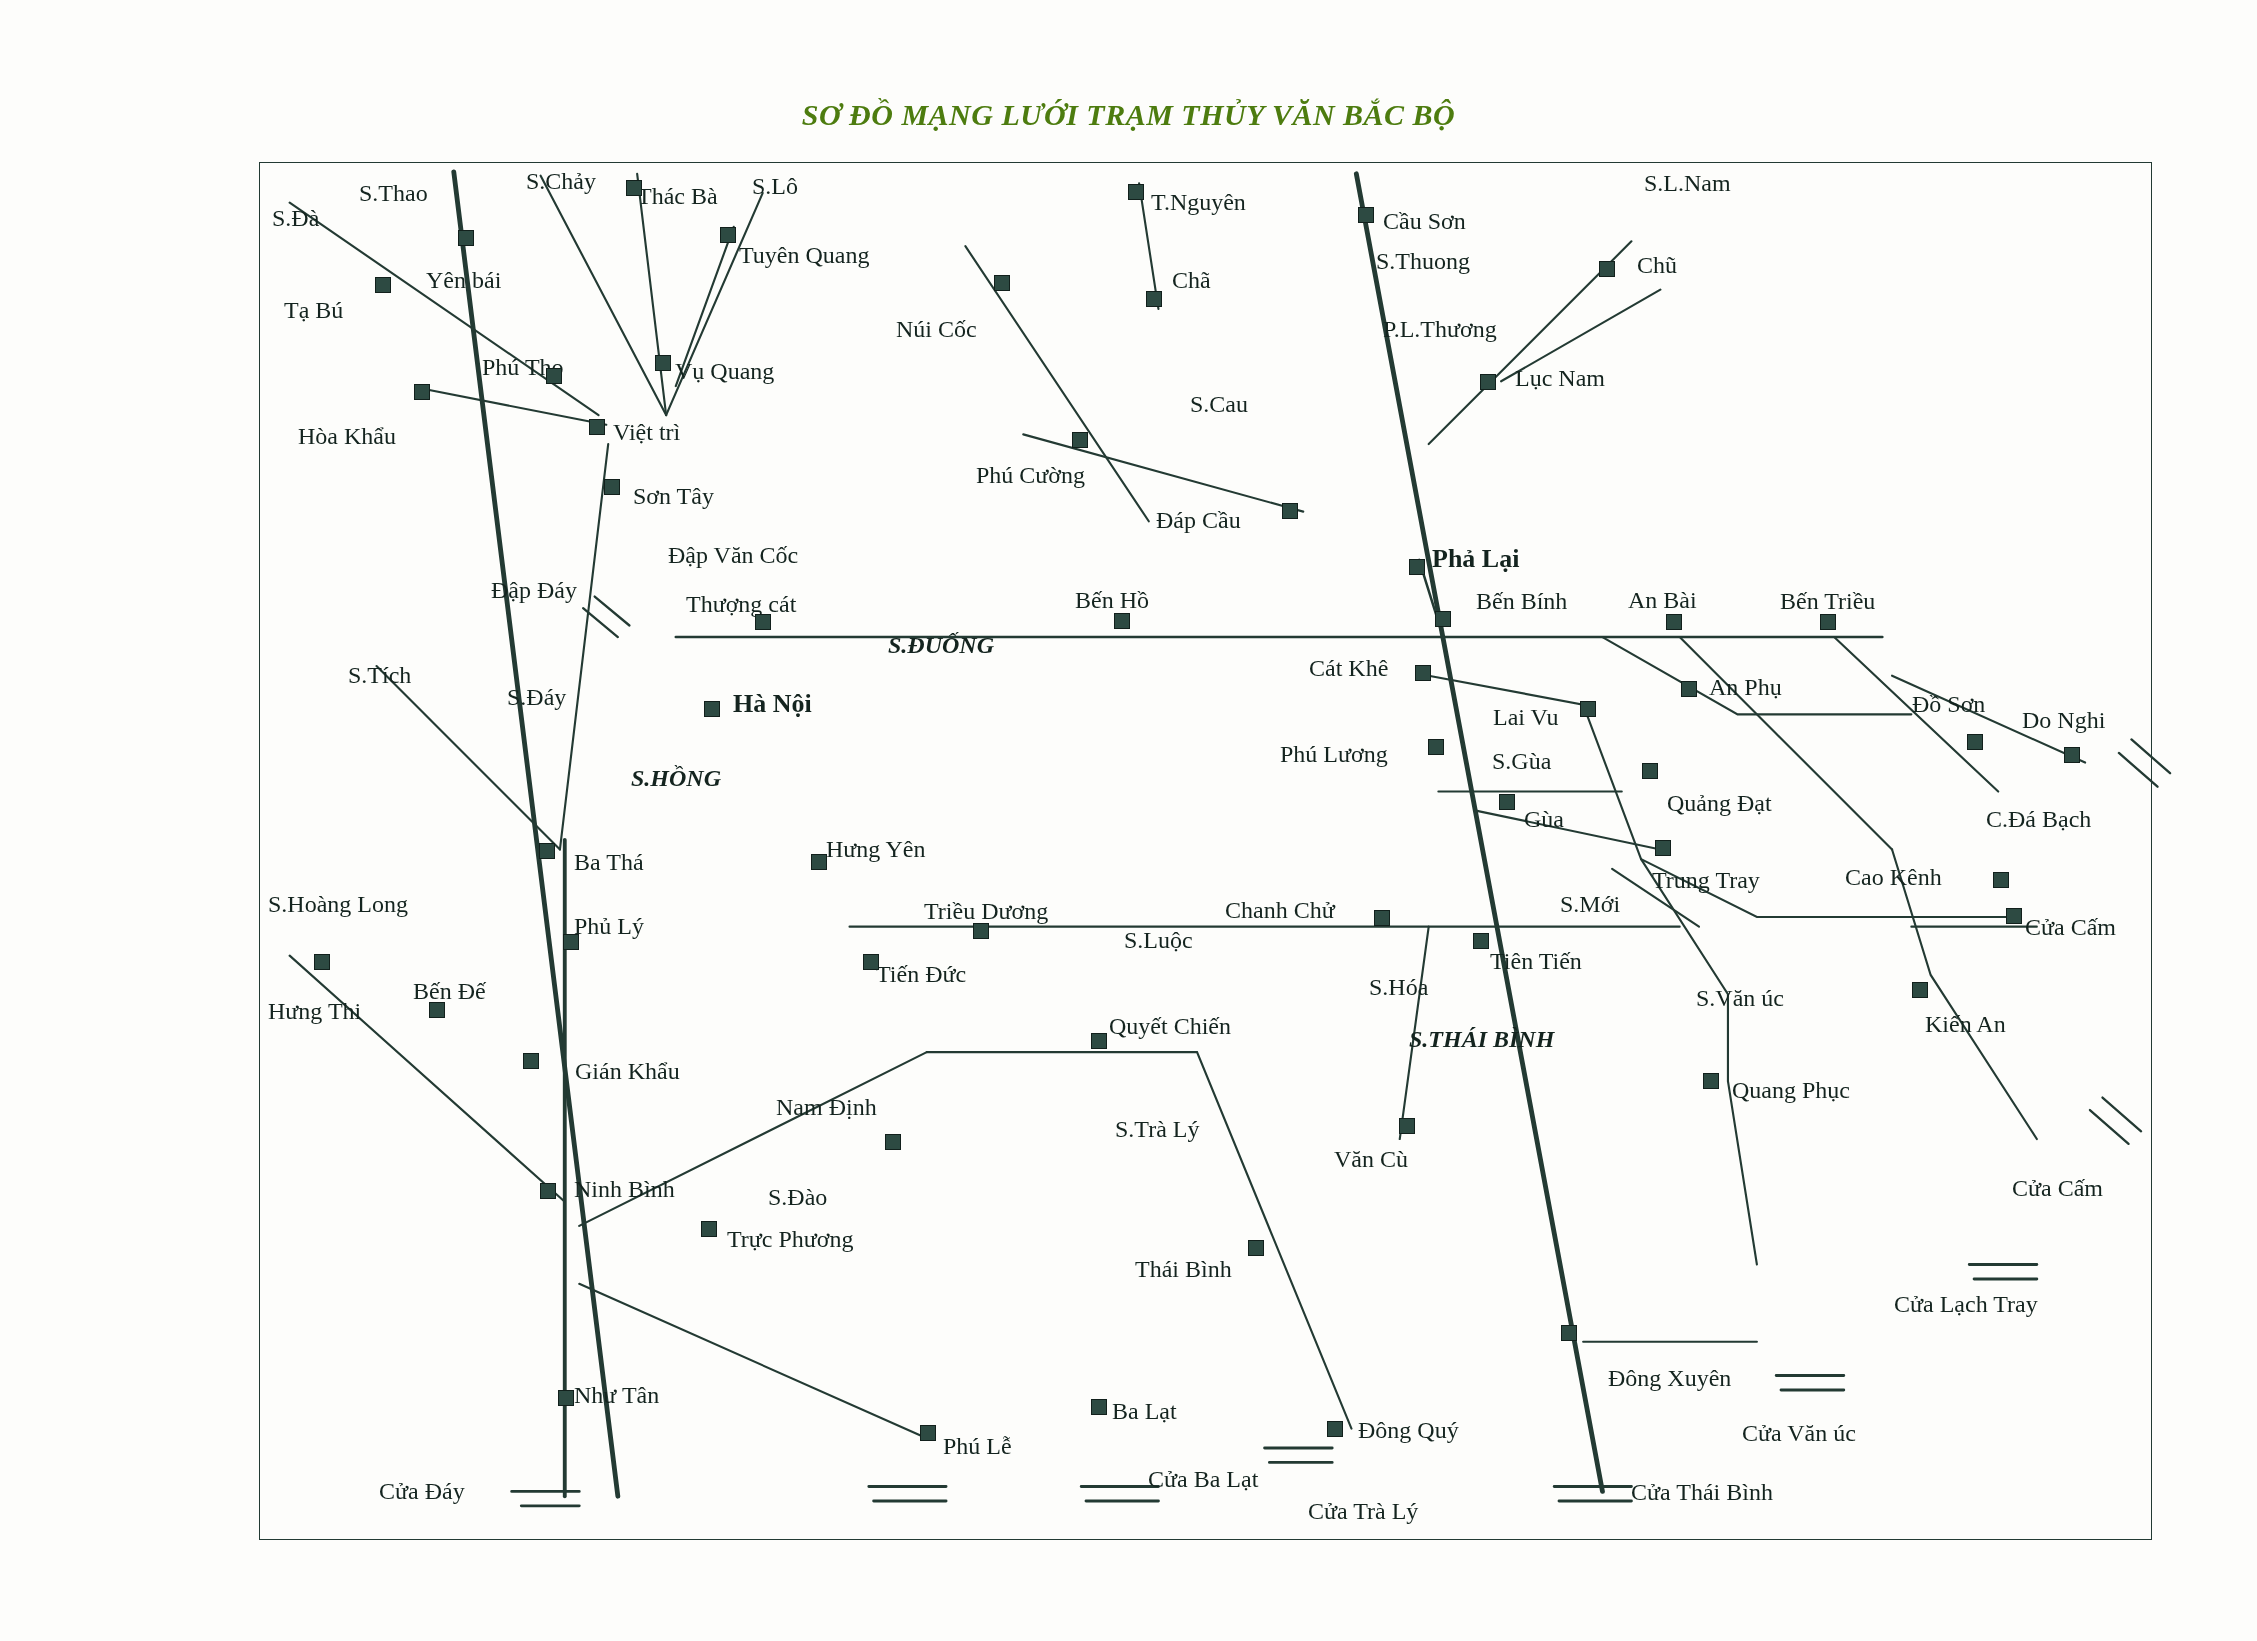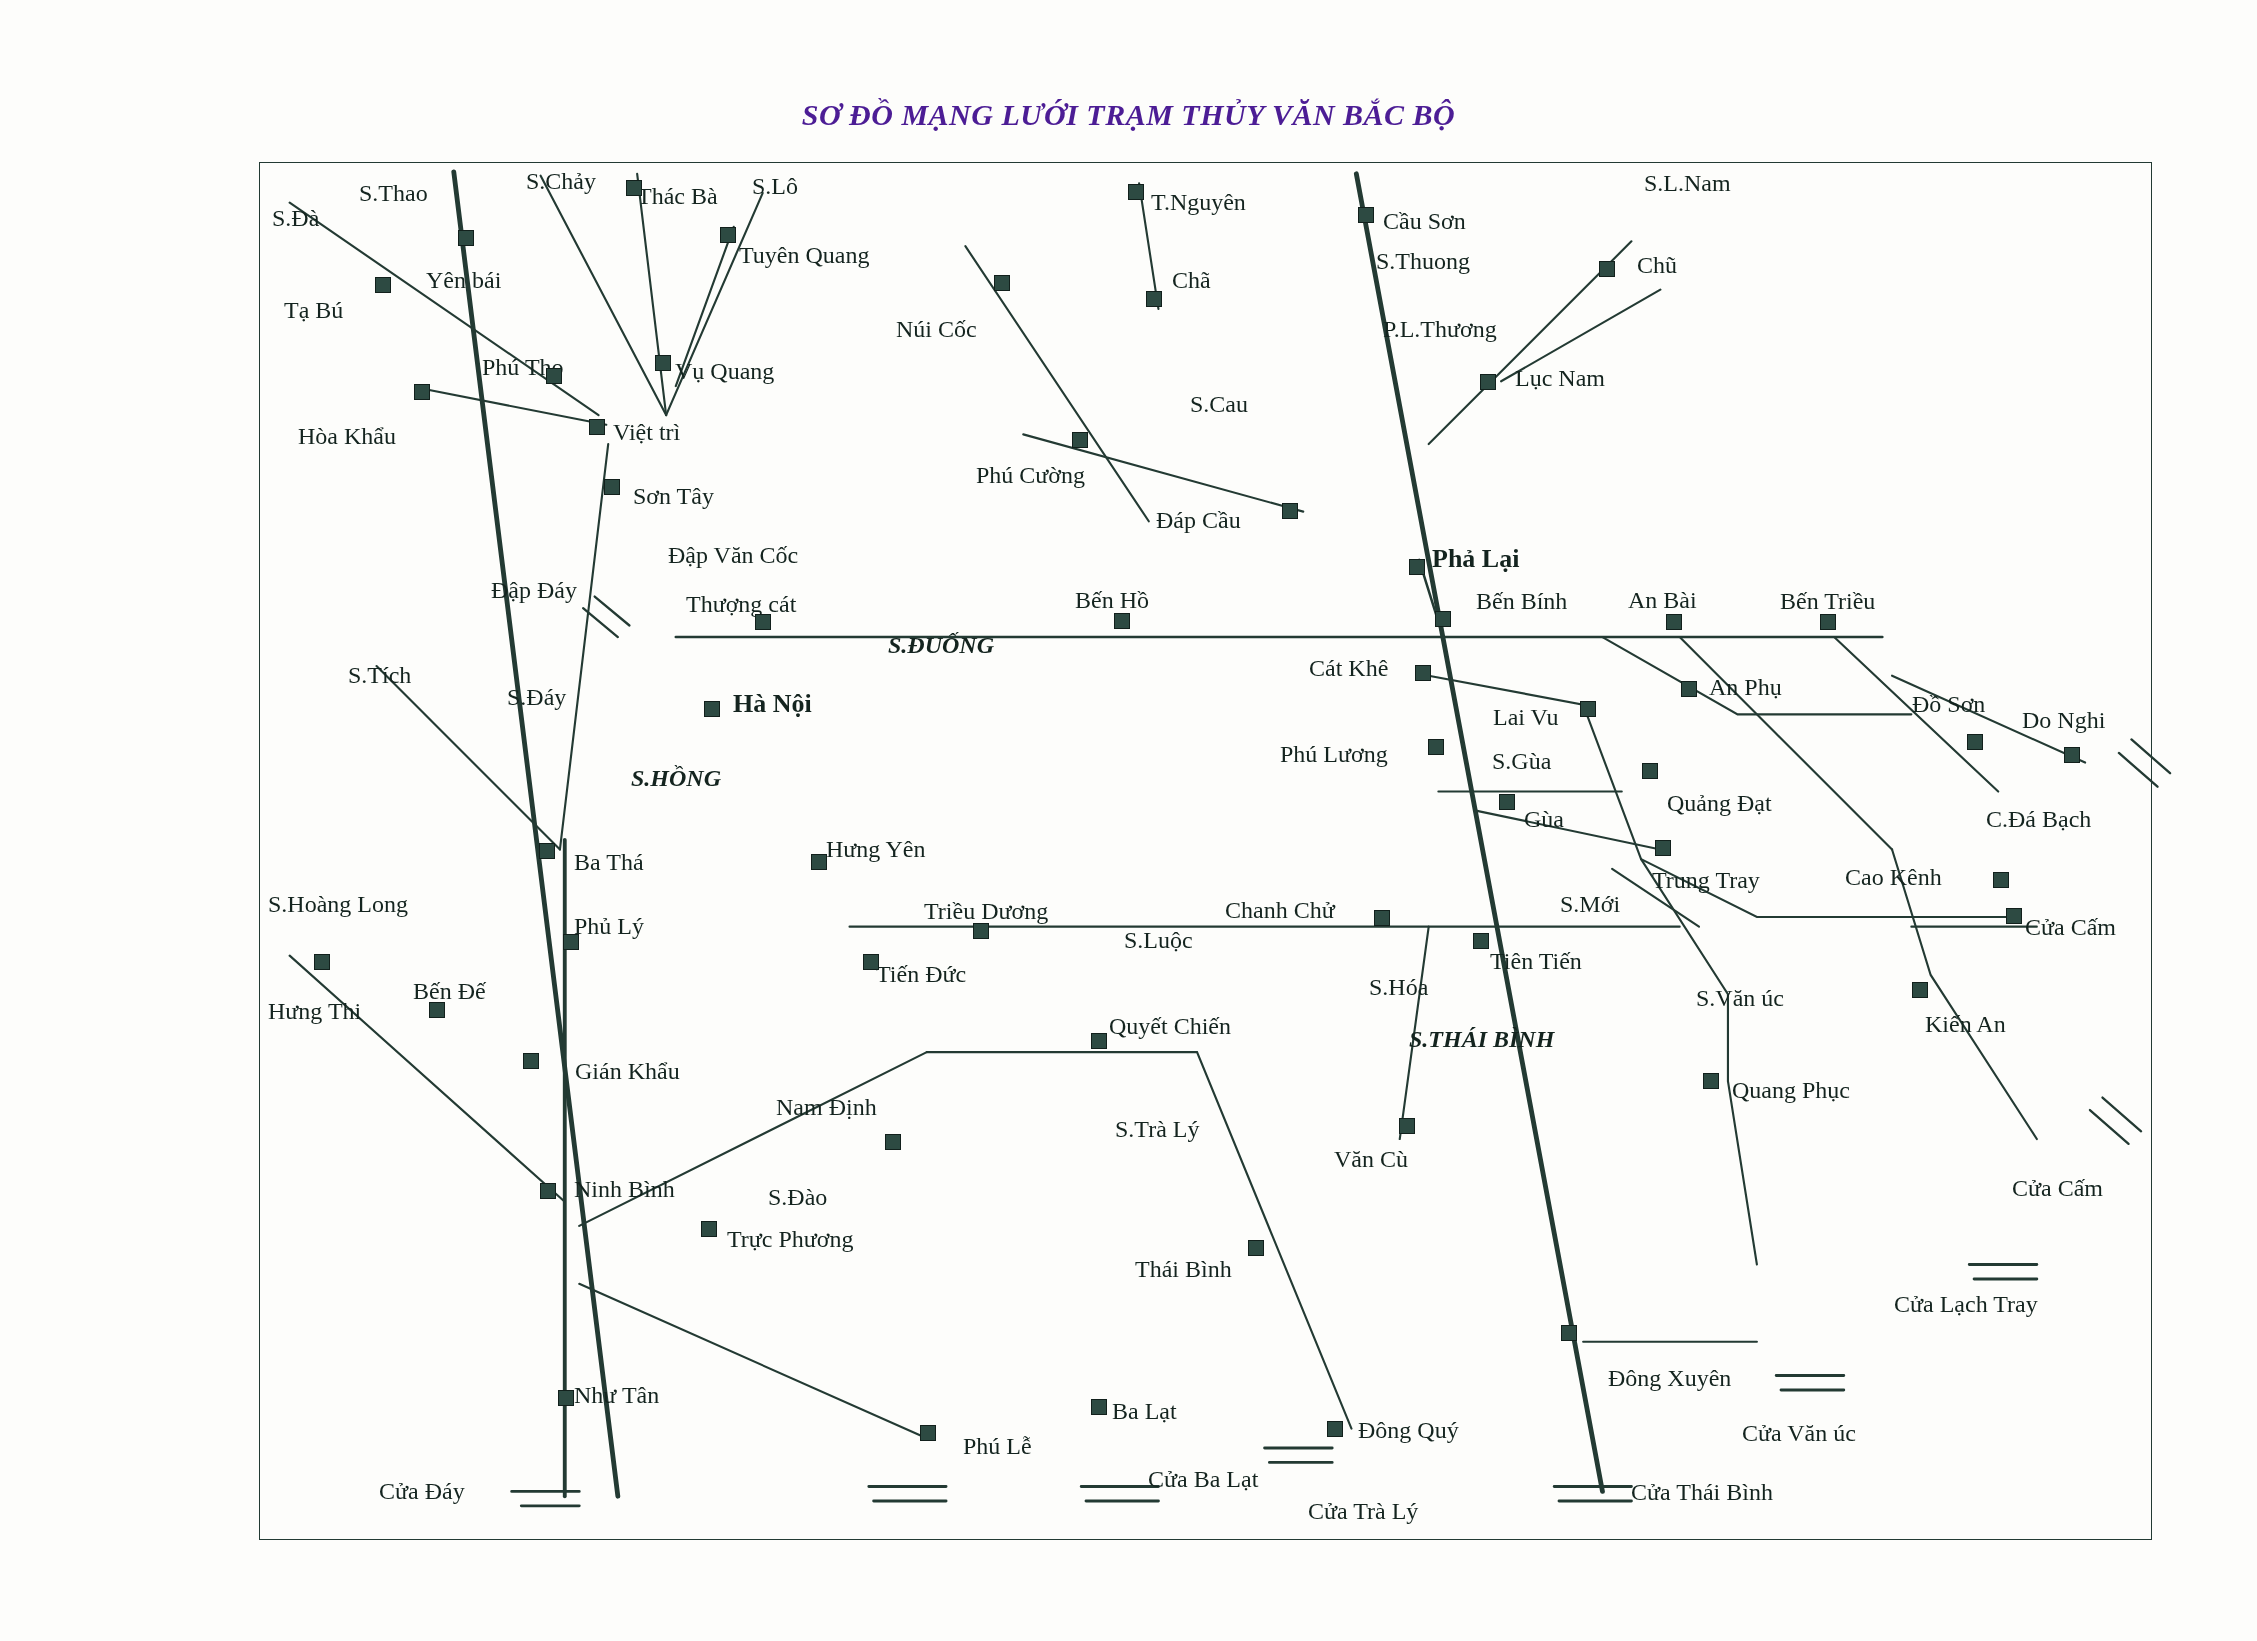--- a/index.html
+++ b/index.html
@@ -25,21 +25,21 @@
   #title {
     position: absolute;
     left: 0;
     top: 98px;
     width: 2257px;
     text-align: center;
     font-size: 30px;
     font-weight: bold;
     font-style: italic;
     letter-spacing: 0.5px;
-    color: #4c1d95;
+    color: #4d7c0f;
   }
   #frame {
     position: absolute;
     left: 259px;
     top: 162px;
     width: 1893px;
     height: 1378px;
     border: 1.9px solid #233a33;
     box-sizing: border-box;
   }
@@ -181,21 +181,21 @@
       <div class="label" style="left: 413px; top: 979px;">Bến Đế</div>
       <div class="label" style="left: 575px; top: 1059px;">Gián Khẩu</div>
       <div class="label" style="left: 574px; top: 1177px;">Ninh Bình</div>
       <div class="label" style="left: 574px; top: 1383px;">Như Tân</div>
       <div class="label" style="left: 379px; top: 1479px;">Cửa Đáy</div>
       <div class="label" style="left: 826px; top: 837px;">Hưng Yên</div>
       <div class="label" style="left: 924px; top: 899px;">Triều Dương</div>
       <div class="label" style="left: 876px; top: 962px;">Tiến Đức</div>
       <div class="label" style="left: 776px; top: 1095px;">Nam Định</div>
       <div class="label" style="left: 727px; top: 1227px;">Trực Phương</div>
-      <div class="label" style="left: 943px; top: 1434px; margin-left: 20px;">Phú Lễ</div>
+      <div class="label" style="left: 943px; top: 1434px;">Phú Lễ</div>
       <div class="label" style="left: 1112px; top: 1399px;">Ba Lạt</div>
       <div class="label" style="left: 1148px; top: 1467px;">Cửa Ba Lạt</div>
       <div class="label" style="left: 1109px; top: 1014px;">Quyết Chiến</div>
       <div class="label" style="left: 1135px; top: 1257px;">Thái Bình</div>
       <div class="label" style="left: 1358px; top: 1418px;">Đông Quý</div>
       <div class="label" style="left: 1308px; top: 1499px;">Cửa Trà Lý</div>
       <div class="label" style="left: 896px; top: 317px;">Núi Cốc</div>
       <div class="label" style="left: 1151px; top: 190px;">T.Nguyên</div>
       <div class="label" style="left: 1172px; top: 268px;">Chã</div>
       <div class="label" style="left: 976px; top: 463px;">Phú Cường</div>

